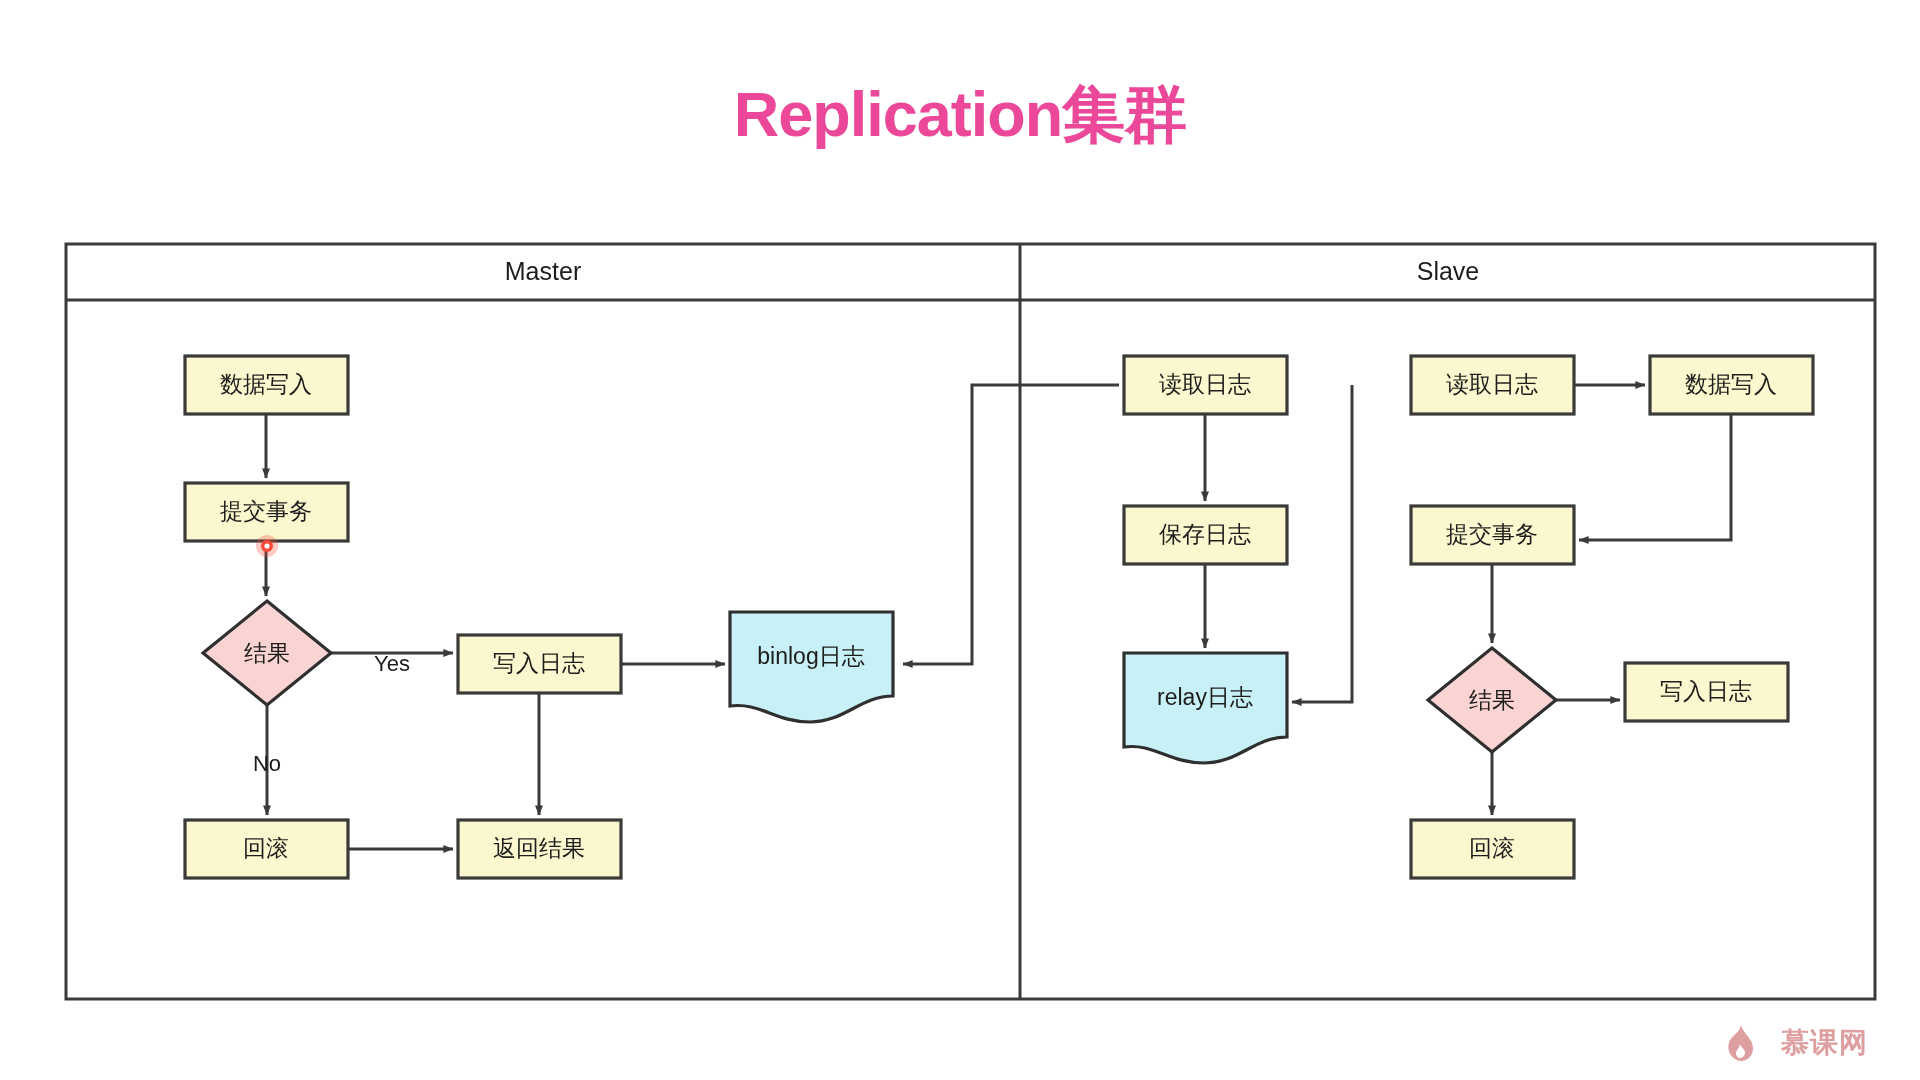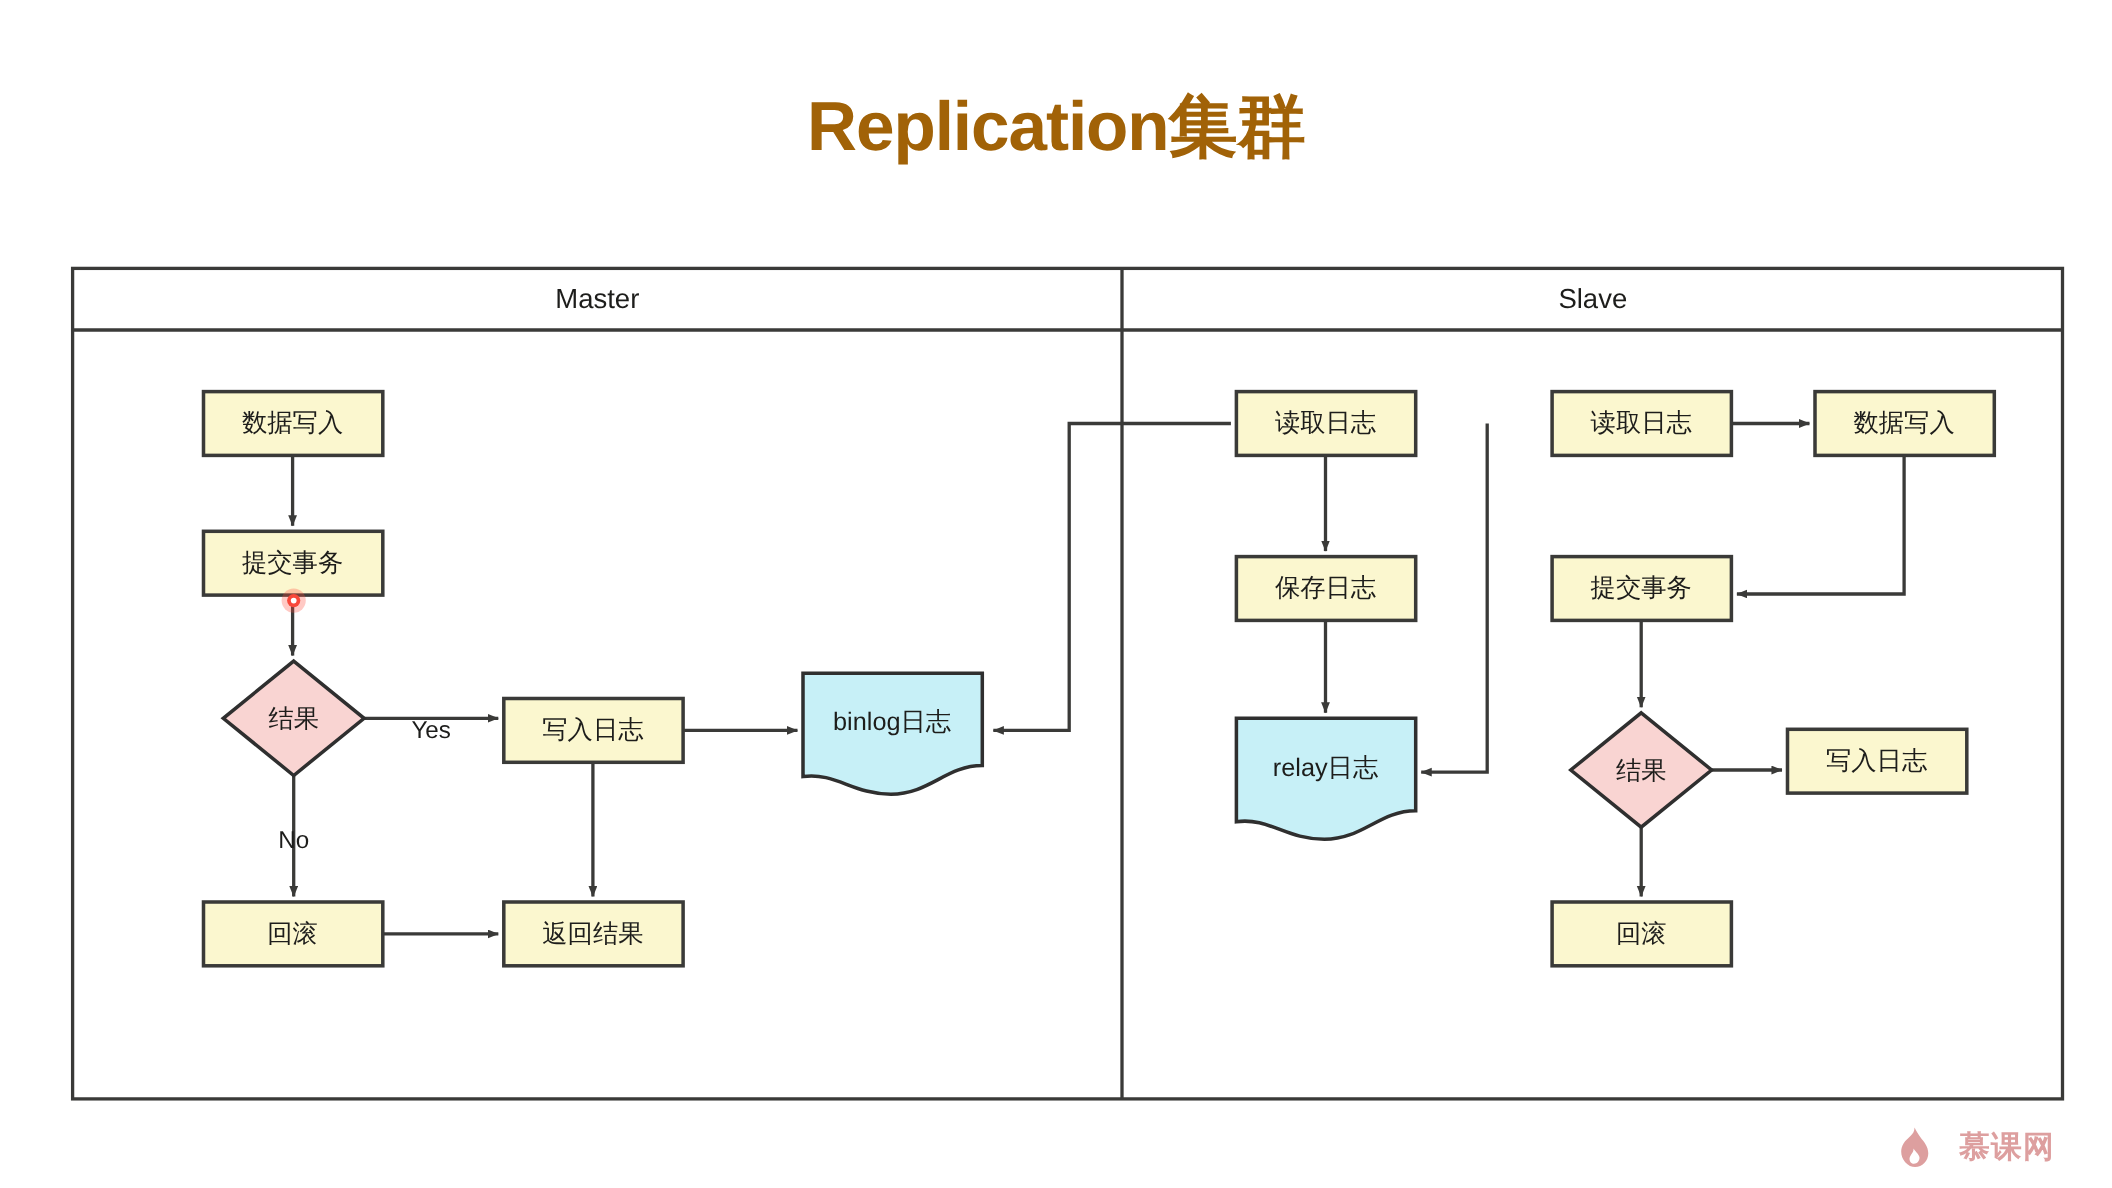--- a/index.html
+++ b/index.html
@@ -21,21 +21,21 @@
     height: 1080px;
   }
   .title {
     position: absolute;
     left: 0;
     top: 72px;
     width: 1920px;
     text-align: center;
     font-size: 63px;
     font-weight: bold;
-    color: #a16207;
+    color: #ec4899;
     letter-spacing: -1px;
     font-family: "Liberation Sans", "DejaVu Sans", sans-serif;
   }
   svg#flow {
     position: absolute;
     left: 0;
     top: 0;
     width: 1920px;
     height: 1080px;
   }

